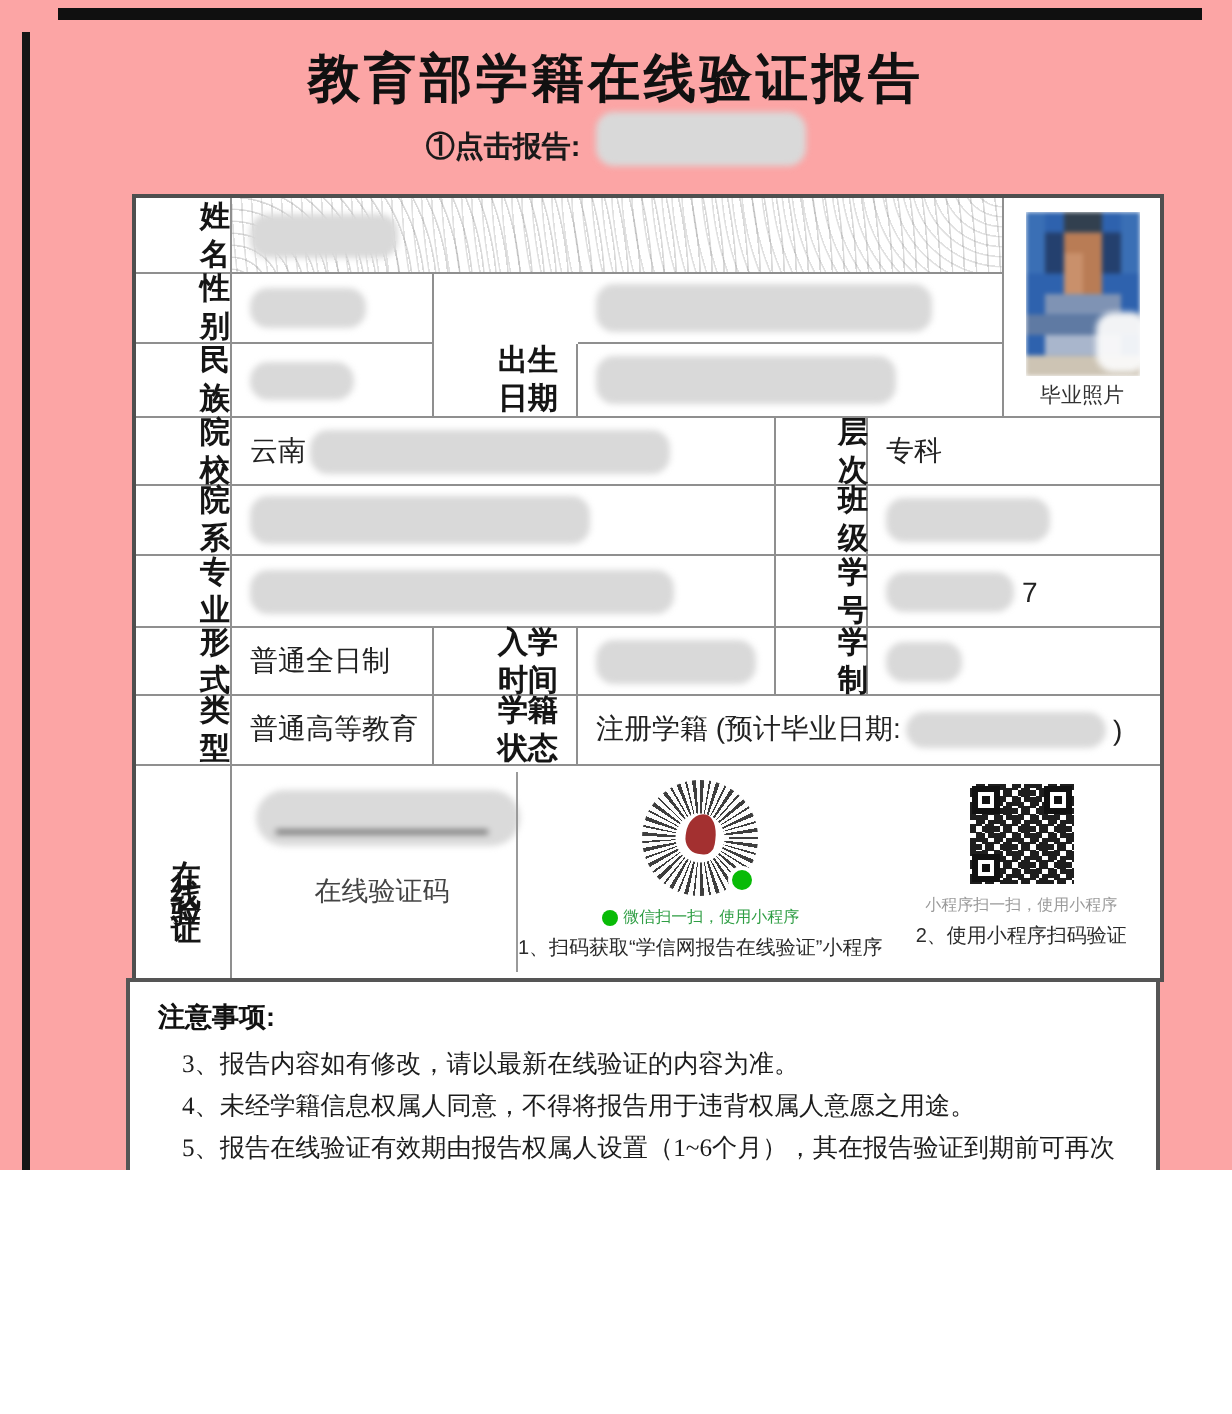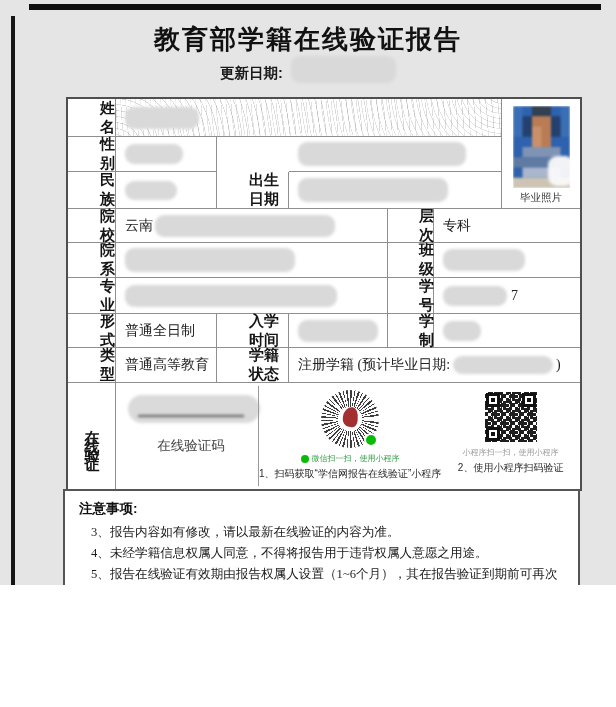--- a/index.html
+++ b/index.html
@@ -1,17 +1,17 @@
 <!DOCTYPE html>
 <html><head>
 <meta charset="utf-8">
 <style>
   * { margin:0; padding:0; box-sizing:border-box; }
   body { background:#fff; font-family:"Liberation Sans", sans-serif; }
-  .screen { position:relative; width:616px; height:585px; background:#e5e5e5; overflow:hidden; }
+  .screen { position:relative; width:616px; height:585px; background:#fca5a5; overflow:hidden; }
 
   
   .top-black-bar { position:absolute; left:29px; top:4px; width:572px; height:6px; background:#101010; }
   .left-black-line { position:absolute; left:11px; top:16px; width:4px; height:674px; background:#161616; }
 
   .doc-title { position:absolute; left:0; top:22px; width:616px; text-align:center;
                font-size:26px; font-weight:700; color:#111; letter-spacing:2px; }
   .date-line { position:absolute; left:0; top:56px; width:616px; display:flex;
                justify-content:center; align-items:center; }
   .date-line .lbl { font-size:14.5px; font-weight:600; color:#1a1a1a; margin-top:8px; }
@@ -21,21 +21,21 @@
   
   .report-table { position:absolute; left:66px; top:97px; background:#fff;
      border:2px solid #4f4f4f; display:grid;
      grid-template-columns:48px 101px 72px 99px 46px 68px 78px;
      grid-template-rows:38px 35px 37px 34px 35px 36px 34px 35px 106px; }
   .c { border-right:1px solid #8f8f8f; border-bottom:1px solid #8f8f8f;
        display:flex; align-items:center; position:relative; }
   .c.no-r { border-right:none; }
   .c.no-b { border-bottom:none; }
   .lab { justify-content:center; font-size:15px; font-weight:600; color:#151515;padding-left:32px; }
-  .val { padding-left:9px; font-family:Liberation Serif, serif; font-size:14px; color:#222; }
+  .val { padding-left:9px; font-family:Liberation Sans, sans-serif; font-size:14px; color:#222; }
   .guilloche { background:
       repeating-radial-gradient(circle at 0% 130%, rgba(130,130,130,.30) 0 .6px, transparent 1px 6px),
       repeating-radial-gradient(circle at 100% -30%, rgba(130,130,130,.24) 0 .6px, transparent 1px 5px); }
 
   
   .photo-cell { flex-direction:column; justify-content:flex-start; }
   .photo { position:relative; margin-top:7px; width:57px; height:82px; overflow:hidden; }
   .photo svg { display:block; width:100%; height:100%; filter:blur(1px); }
   .photo-sticker { position:absolute; right:-4px; bottom:2px; width:26px; height:30px;
       background:rgba(250,250,250,.95); border-radius:9px; filter:blur(1.5px); }
@@ -93,21 +93,21 @@
 <body>
 
 <div class="screen">
 
   <div class="top-black-bar"></div>
   <div class="left-black-line"></div>
 
   <div class="doc-title">教育部学籍在线验证报告</div>
 
   <div class="date-line">
-    <span class="lbl">更新日期:</span>
+    <span class="lbl">①点击报告:</span>
     <span class="blob" style="width:105px;height:27px;margin-left:8px;"></span>
   </div>
 
   <div class="report-table">
 
     <div class="c lab" style="grid-area:1/1">姓名</div>
     <div class="c val guilloche" style="grid-area:1/2/2/7">
       <span class="blob" style="width:74px;height:22px;"></span>
     </div>
     <div class="c no-r photo-cell" style="grid-area:1/7/4/8">

